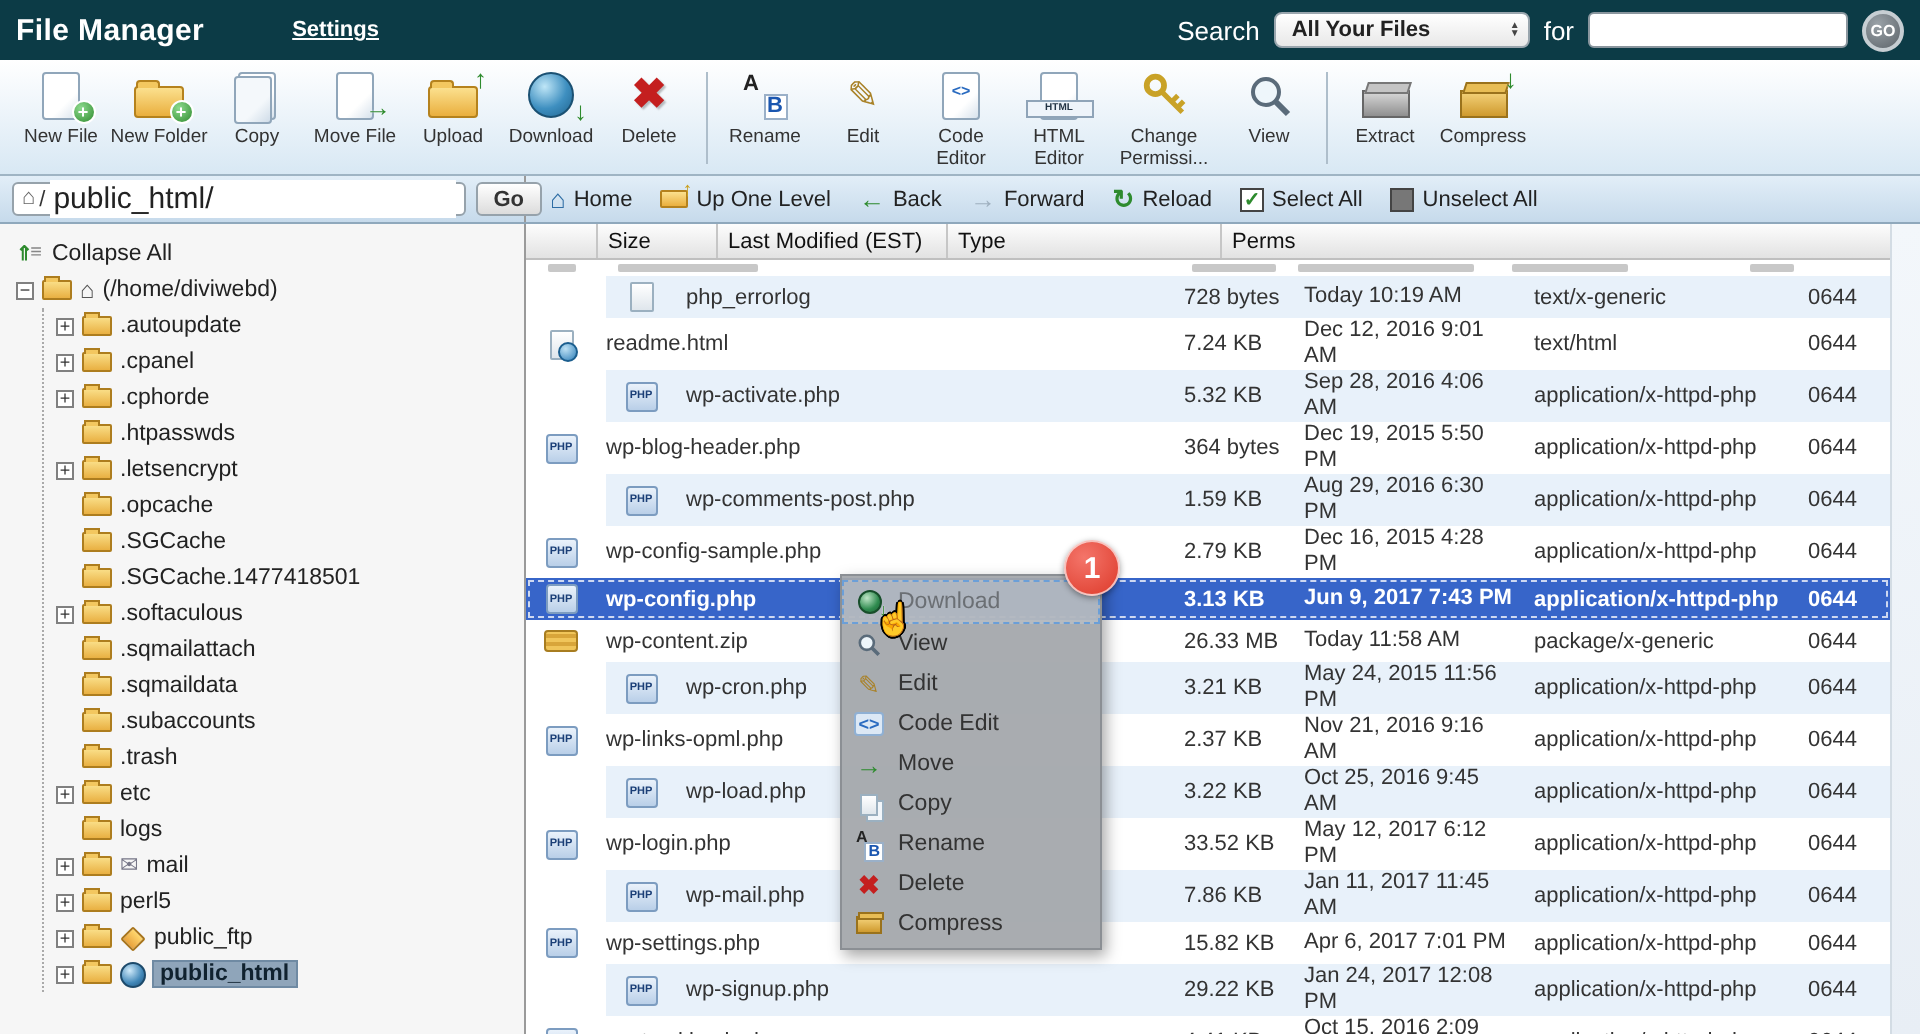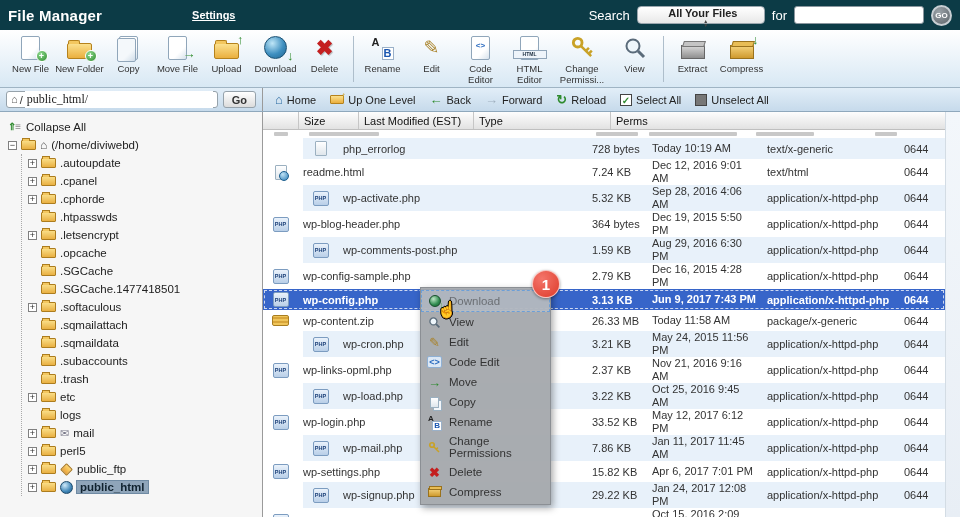--- a/index.html
+++ b/index.html
@@ -1,26 +1,26 @@
 <!DOCTYPE html>
 <html><head>
 <meta charset="utf-8">
 <style>
   html,body{margin:0;padding:0;width:960px;height:517px;overflow:hidden;
     font-family:"Liberation Sans",sans-serif;background:#eef4fa;position:relative;}
   *{box-sizing:border-box;}
 
   
-  .hdr{height:30px;background:#0c3b46;display:flex;align-items:center;padding:0 8px;color:#fff;gap:46px;}
+  .hdr{height:30px;background:#0c3b46;display:flex;align-items:center;padding:0 8px;color:#fff;}
   .hdr-title{font-size:15px;font-weight:bold;letter-spacing:.2px;}
   .hdr-settings{font-size:11px;font-weight:bold;text-decoration:underline;color:#fff;margin-left:44px;cursor:pointer;}
   .hdr-search{margin-left:auto;display:flex;align-items:center;gap:7px;}
   .hdr-search .lbl{font-size:13px;color:#fff;}
   .sel{background:linear-gradient(#fff,#e8e8e8);border:1px solid #9aa6ae;border-radius:4px;height:18px;
-    display:flex;align-items:center;padding:0 4px 0 8px;font-size:11px;font-weight:bold;color:#222;width:128px;justify-content:space-between;cursor:pointer;flex-direction:column;}
+    display:flex;align-items:center;padding:0 4px 0 8px;font-size:11px;font-weight:bold;color:#222;width:128px;justify-content:space-between;cursor:pointer;}
   .sel .tris{display:flex;flex-direction:column;line-height:4px;font-size:5px;color:#444;margin-left:6px;}
   .srch-input{width:130px;height:18px;border:1px solid #8a969e;border-radius:3px;background:#fff;font-size:11px;padding:0 4px;}
   .go-btn{width:21px;height:21px;border-radius:50%;background:radial-gradient(circle at 35% 30%,#9aa2a8,#5d646a);
     border:2px solid #c7ced3;color:#fff;font-size:8px;font-weight:bold;display:flex;align-items:center;justify-content:center;cursor:pointer;}
 
   
   .tbar{height:58px;background:linear-gradient(#ffffff,#d8e8f4);border-bottom:1px solid #9fb4c4;
     display:flex;align-items:flex-start;padding:3px 4px 0 6px;}
   .tb-item{width:49px;display:flex;flex-direction:column;align-items:center;cursor:pointer;}
   .tb-ic{position:relative;height:29px;width:36px;display:flex;align-items:center;justify-content:center;}
@@ -47,21 +47,21 @@
   .tb-box::before{content:"";position:absolute;top:-5px;left:1px;width:20px;height:4px;background:#c4c4c4;border:1px solid #777;transform:skewX(-18deg);}
   .tb-box.gold{background:linear-gradient(#f4d27a,#cf9a2e);border-color:#9a721c;}
   .tb-box.gold::before{background:#e8bd55;border-color:#9a721c;}
 
   
   .band{height:24px;display:flex;border-bottom:1px solid #8fa8bc;background:linear-gradient(#e2eef8,#c6daeb);}
   .band-left{width:263px;border-right:1px solid #9a9a9a;display:flex;align-items:center;padding:0 6px;gap:5px;}
   .path-pill{flex:1;height:17px;background:#fff;border:1px solid #96a2ab;border-radius:3px;display:flex;align-items:center;padding:0 4px;gap:2px;}
   .path-pill .home-g{font-size:11px;color:#666;line-height:1;}
   .path-pill .slash{font-size:11px;color:#333;}
-  .path-pill input{border:none;outline:none;flex:1;font-size:12px;font-family:Liberation Serif, serif;color:#222;min-width:10px;}
+  .path-pill input{border:none;outline:none;flex:1;font-size:15px;font-family:Liberation Sans, sans-serif;color:#222;min-width:10px;}
   .go-small{height:17px;padding:0 8px;background:linear-gradient(#fff,#dcdcdc);border:1px solid #96a2ab;border-radius:3px;
     font-size:11px;font-weight:bold;color:#333;display:flex;align-items:center;cursor:pointer;}
   .band-right{flex:1;display:flex;align-items:center;gap:14px;padding:0 12px;}
   .nv-item{display:flex;align-items:center;gap:4px;font-size:11px;color:#222;cursor:pointer;}
   .nv-g{font-weight:bold;font-size:13px;line-height:1;}
   .nv-home{color:#2e6da4;} .nv-back{color:#2e8b2e;} .nv-fwd{color:#9fb0bf;} .nv-rel{color:#2e8b2e;}
   .nv-upfold{width:14px;height:9px;background:linear-gradient(#fbe08e,#eaaf3e);border:1px solid #b5821d;border-radius:1px;position:relative;}
   .nv-upfold .ua{position:absolute;right:-3px;top:-6px;color:#caa020;font-weight:bold;font-size:10px;}
   .nv-check{width:12px;height:12px;background:#fff;border:1px solid #444;font-size:10px;font-weight:bold;color:#2e8b2e;line-height:11px;text-align:center;}
   .nv-unsel{width:12px;height:12px;background:#777;border:1px solid #444;}
@@ -702,29 +702,20 @@
     <span class="m-ic">
         <span class="m-ab">
           <span class="a">A</span>
           <span class="b">B</span>
         </span>
       </span>
     <span>Rename</span>
   </div>
   <div class="ctx-item">
     <span class="m-ic">
-      <svg width="13" height="13" viewBox="0 0 26 26">
-          <circle cx="8" cy="8" r="4.5" fill="none" stroke="#c9a227" stroke-width="3.4"></circle>
-          <path d="M11.5 11.5 L22 22 M16.5 16.5 l3.2 -3.2" stroke="#c9a227" stroke-width="3" fill="none"></path>
-        </svg>
-    </span>
-    <span>Change Permissions</span>
-  </div>
-  <div class="ctx-item">
-    <span class="m-ic">
         <span class="m-x">✖</span>
       </span>
     <span>Delete</span>
   </div>
   <div class="ctx-item">
     <span class="m-ic">
         <span class="m-box"></span>
       </span>
     <span>Compress</span>
   </div>

